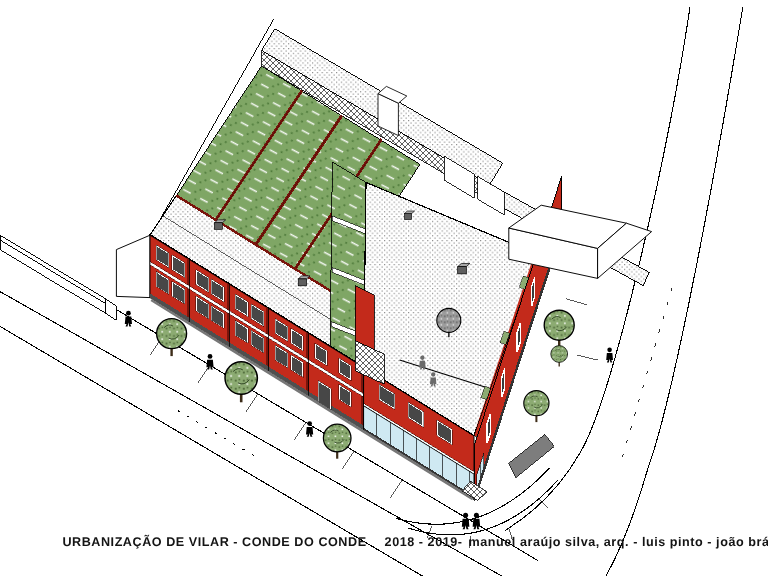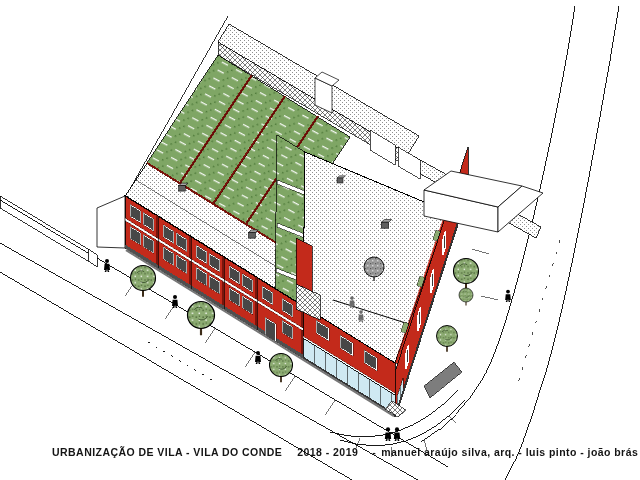--- a/index.html
+++ b/index.html
@@ -2,21 +2,21 @@
 <html style="--paper: #ffffff; --ink: #000000; --wallRed: #c32a1b; --wallDarkRed: #7a150c; --lawnGreen: #7fa665; --lawnDark: #4e7a3a; --treeGreen: #8cab72; --treeDark: #55703f; --glassBlue: #cfe9f2; --glassDark: #474747; --stippleGray: #8f8f8f; --elementGray: #7d7d7d;"><head>
 <meta charset="utf-8">
 <style>
   html,body{margin:0;padding:0;background:#fff;}
   #stage{position:relative;width:640px;height:480px;background:var(--paper,#fff);overflow:hidden;
          font-family:"Liberation Sans",sans-serif;}
   #stage svg{display:block;}
   .caption{position:absolute;left:52px;top:446px;white-space:nowrap;color:#141414;
            font-size:10.5px;font-weight:bold;letter-spacing:.45px;}
   .caption .t{margin-right:15px;}
-  .caption .y{margin-right:14px;}
+  .caption .y{margin-right:0;}
   .caption .s{margin-right:5px;}
   .ln{stroke:var(--ink,#000);fill:none;}
 </style>
 </head>
 <body>
 
 <div id="stage">
 <svg width="640" height="480" viewBox="0 0 640 480">
   <defs>
     <pattern id="stip" width="4" height="4" patternUnits="userSpaceOnUse">
@@ -278,15 +278,15 @@
     <use href="#figPerson" transform="translate(107,272)"></use>
     <use href="#figPerson" transform="translate(175,308)"></use>
     <use href="#figPerson" transform="translate(258,364)"></use>
     <use href="#figPerson" transform="translate(388,441) scale(1.05)"></use>
     <use href="#figPerson" transform="translate(397,441) scale(1.05)"></use>
     <use href="#figPerson" transform="translate(508,302) scale(.95)"></use>
   </g>
 </svg>
 
 <div class="caption">
-  <span class="t">URBANIZAÇÃO DE VILA - VILA DO CONDE</span><span class="y">2018 - 2019</span><span class="s">-</span><span>manuel araújo silva, arq. - luis pinto - joão brás arq.</span>
+  <span class="t">URBANIZAÇÃO DE VILAR - CONDE DO CONDE</span><span class="y">2018 - 2019</span><span class="s">-</span><span>manuel araújo silva, arq. - luis pinto - joão brás arq.</span>
 </div>
 </div>
 
 </body></html>

